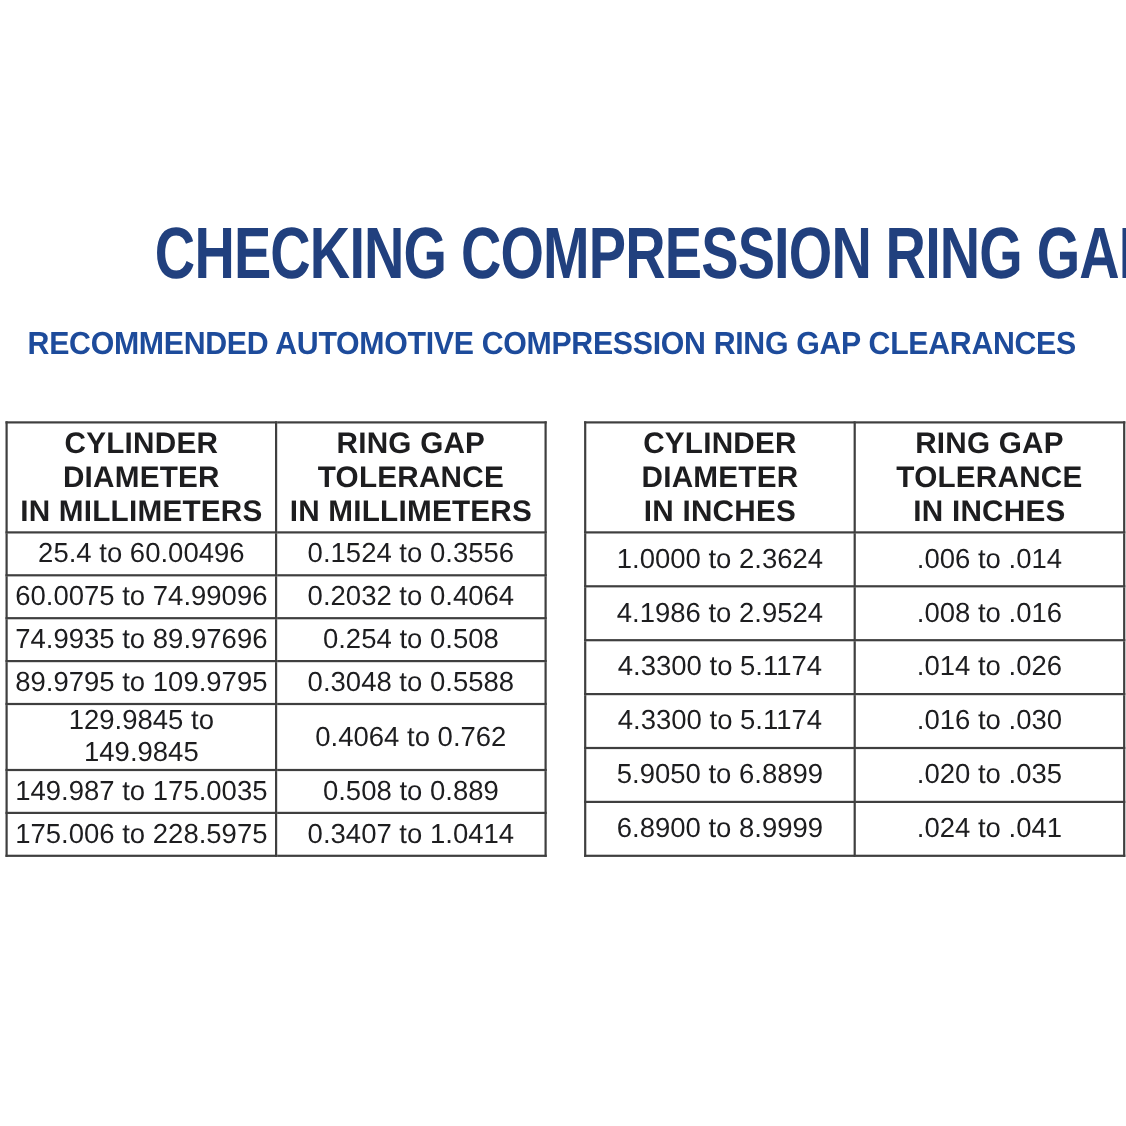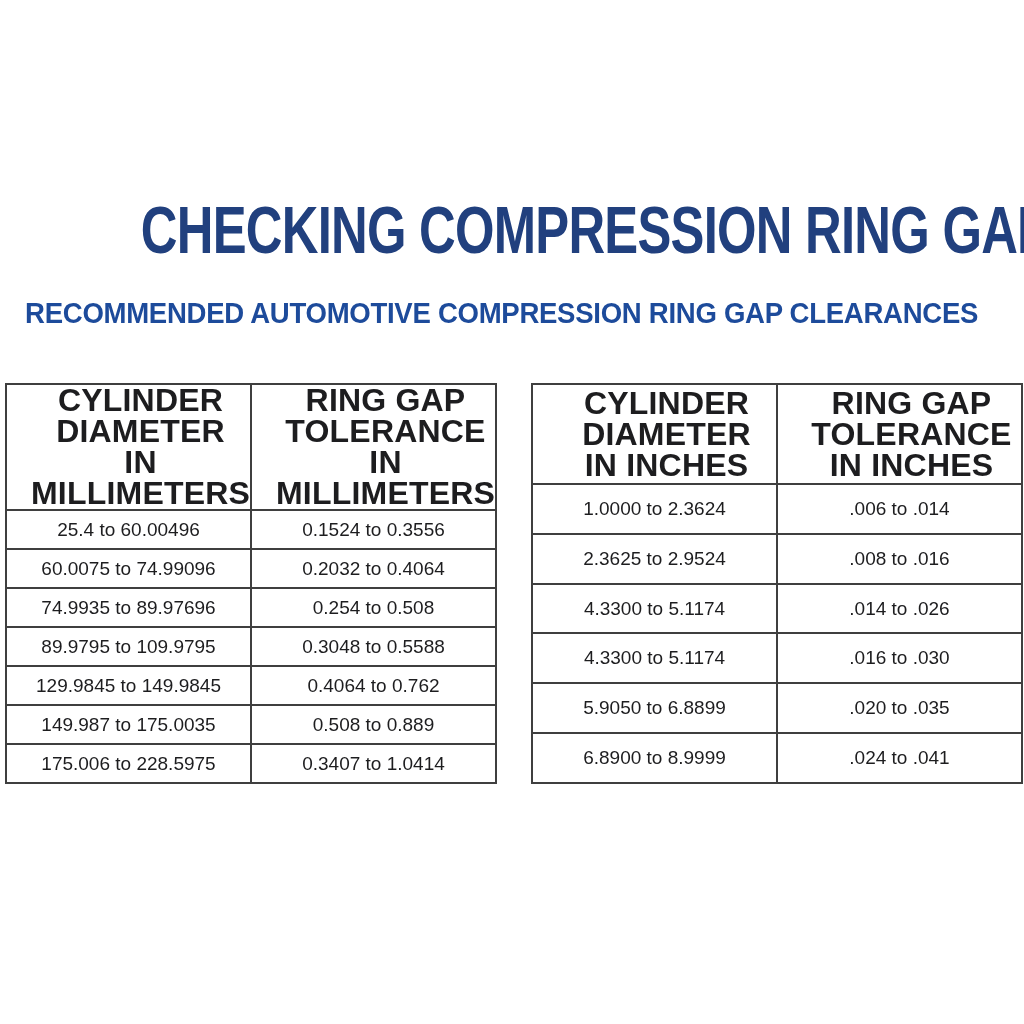--- a/index.html
+++ b/index.html
@@ -70,29 +70,28 @@
   table.gap-table td {
     border: 2px solid var(--table-border, #3f3f3f);
     text-align: center;
     vertical-align: middle;
     color: var(--table-text, #1d1d1f);
     overflow: hidden;
   }
   table.gap-table th {
     width: 245px;
     height: 100px;
-    font-size: 32px;
+    font-size: 27px;
     line-height: 31px;
     font-weight: bold;
     letter-spacing: 0.2px;
-    padding-left: 24px;
   }
   table.gap-table td {
     height: 39px;
-    font-size: 19px;
+    font-size: 25px;
     font-weight: normal;
   }
 </style>
 </head>
 <body>
 
 <div class="canvas">
 
   <h1 class="title"><span class="condense">CHECKING COMPRESSION RING GAPS</span></h1>
 
@@ -161,21 +160,21 @@
               <div>IN INCHES</div>
             </th>
           </tr>
       </thead>
       <tbody>
           <tr>
             <td>1.0000 to 2.3624</td>
             <td>.006 to .014</td>
           </tr>
           <tr>
-            <td>2.3625 to 2.9524</td>
+            <td>4.1986 to 2.9524</td>
             <td>.008 to .016</td>
           </tr>
           <tr>
             <td>4.3300 to 5.1174</td>
             <td>.014 to .026</td>
           </tr>
           <tr>
             <td>4.3300 to 5.1174</td>
             <td>.016 to .030</td>
           </tr>

